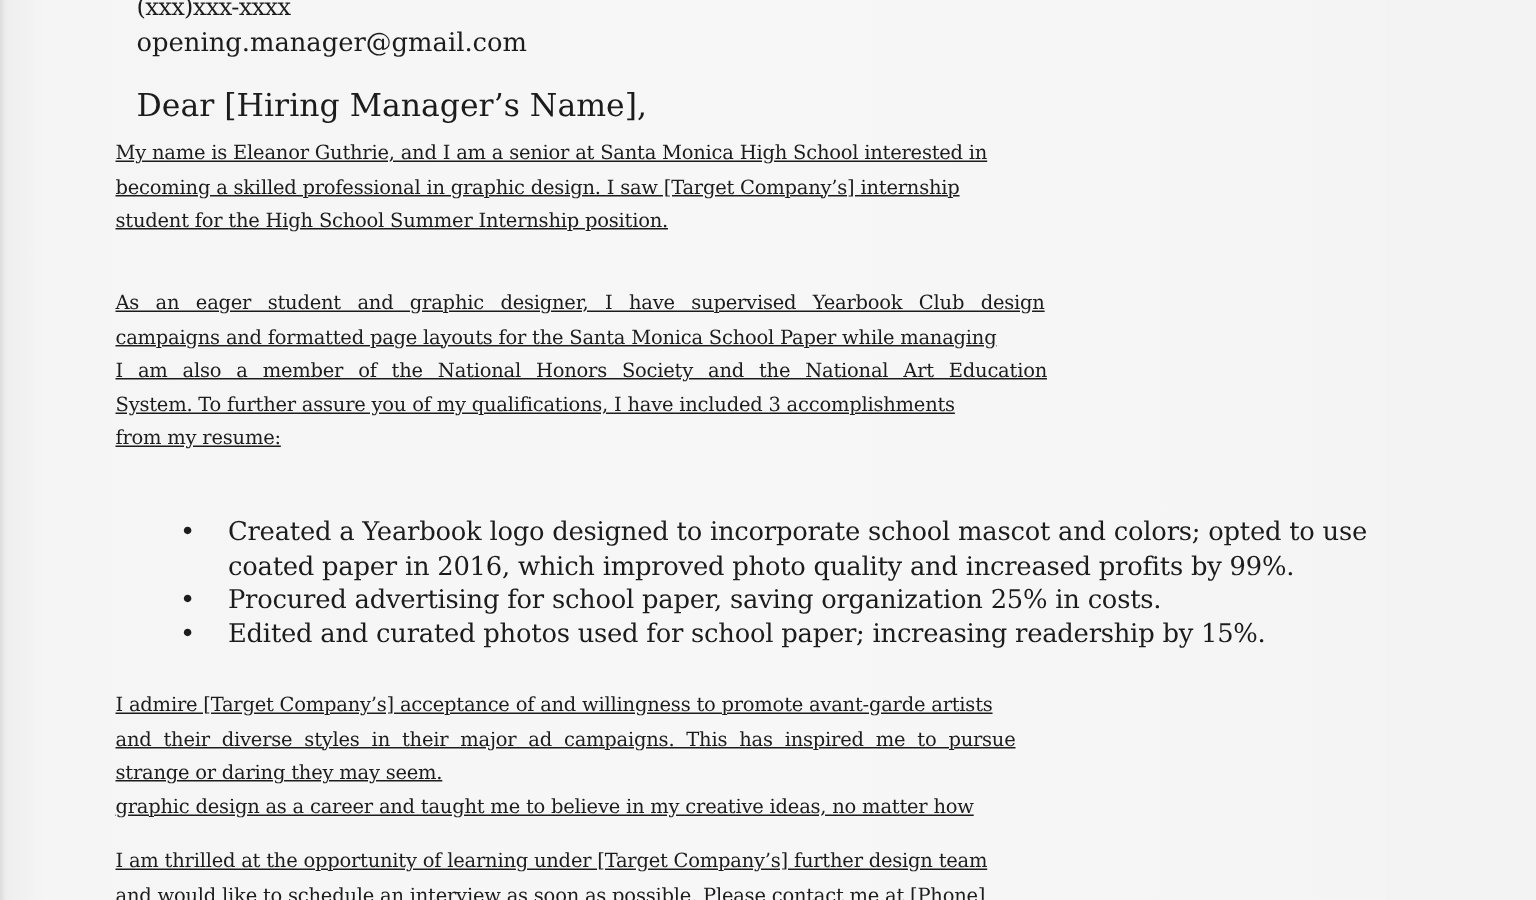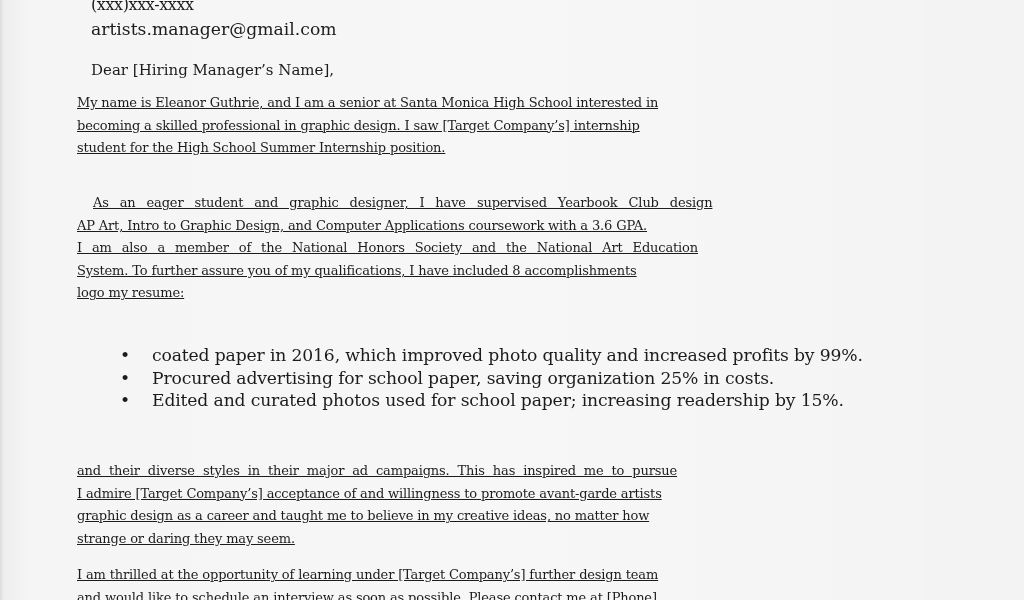--- a/index.html
+++ b/index.html
@@ -22,72 +22,73 @@
   .line { display:block; white-space:nowrap; }
   .bullets {
     position:absolute; left:120px; width:820px;
     font-size:17.2px; line-height:22.6px; letter-spacing:-0.15px;
   }
   .bullet-row { display:flex; }
   .bullet-dot { width:32px; flex:none; }
   .bullet-text { flex:1; }
   .contact-phone { position:absolute; left:91px; top:-6px; font-size:16px; letter-spacing:-0.4px; line-height:22px; }
   .contact-email { position:absolute; left:91px; top:18px; font-size:17.2px; line-height:22px; }
-  .greeting { position:absolute; left:91px; top:59px; font-size:15px; line-height:22px; }
+  .greeting { position:absolute; left:91px; top:59px; font-size:21px; line-height:22px; }
 </style>
 </head>
 <body>
 
 <div class="page">
 
   <div class="contact-phone">(xxx)xxx-xxxx</div>
-  <div class="contact-email">artists.manager@gmail.com</div>
+  <div class="contact-email">opening.manager@gmail.com</div>
 
   <div class="greeting">Dear [Hiring Manager’s Name],</div>
 
   <div class="text" style="top:92px;">
     <span class="line">My name is Eleanor Guthrie, and I am a senior at Santa Monica High School interested in</span>
     <span class="line">becoming a skilled professional in graphic design. I saw [Target Company’s] internship</span>
     <span class="line">student for the High School Summer Internship position.</span>
   </div>
 
   <div class="text" style="top:192px;">
-    <span class="line" style="word-spacing:7px;margin-left:16px;">As an eager student and graphic designer, I have supervised Yearbook Club design</span>
-    <span class="line">AP Art, Intro to Graphic Design, and Computer Applications coursework with a 3.6 GPA.</span>
+    <span class="line" style="word-spacing:7px;">As an eager student and graphic designer, I have supervised Yearbook Club design</span>
+    <span class="line">campaigns and formatted page layouts for the Santa Monica School Paper while managing</span>
     <span class="line" style="word-spacing:6px;">I am also a member of the National Honors Society and the National Art Education</span>
-    <span class="line">System. To further assure you of my qualifications, I have included 8 accomplishments</span>
-    <span class="line">logo my resume:</span>
+    <span class="line">System. To further assure you of my qualifications, I have included 3 accomplishments</span>
+    <span class="line">from my resume:</span>
   </div>
 
   <div class="bullets" style="top:344px;">
     <div class="bullet-row">
       <span class="bullet-dot">•</span>
       <span class="bullet-text">
+        <span class="line">Created a Yearbook logo designed to incorporate school mascot and colors; opted to use</span>
         <span class="line">coated paper in 2016, which improved photo quality and increased profits by 99%.</span>
       </span>
     </div>
     <div class="bullet-row">
       <span class="bullet-dot">•</span>
       <span class="bullet-text">
         <span class="line">Procured advertising for school paper, saving organization 25% in costs.</span>
       </span>
     </div>
     <div class="bullet-row">
       <span class="bullet-dot">•</span>
       <span class="bullet-text">
         <span class="line">Edited and curated photos used for school paper; increasing readership by 15%.</span>
       </span>
     </div>
   </div>
 
   <div class="text" style="top:460px;">
+    <span class="line">I admire [Target Company’s] acceptance of and willingness to promote avant-garde artists</span>
     <span class="line" style="word-spacing:4px;">and their diverse styles in their major ad campaigns. This has inspired me to pursue</span>
-    <span class="line">I admire [Target Company’s] acceptance of and willingness to promote avant-garde artists</span>
+    <span class="line">strange or daring they may seem.</span>
     <span class="line">graphic design as a career and taught me to believe in my creative ideas, no matter how</span>
-    <span class="line">strange or daring they may seem.</span>
   </div>
 
   <div class="text" style="top:564px;">
     <span class="line">I am thrilled at the opportunity of learning under [Target Company’s] further design team</span>
     <span class="line">and would like to schedule an interview as soon as possible. Please contact me at [Phone]</span>
   </div>
 
 </div>
 
 </body></html>

